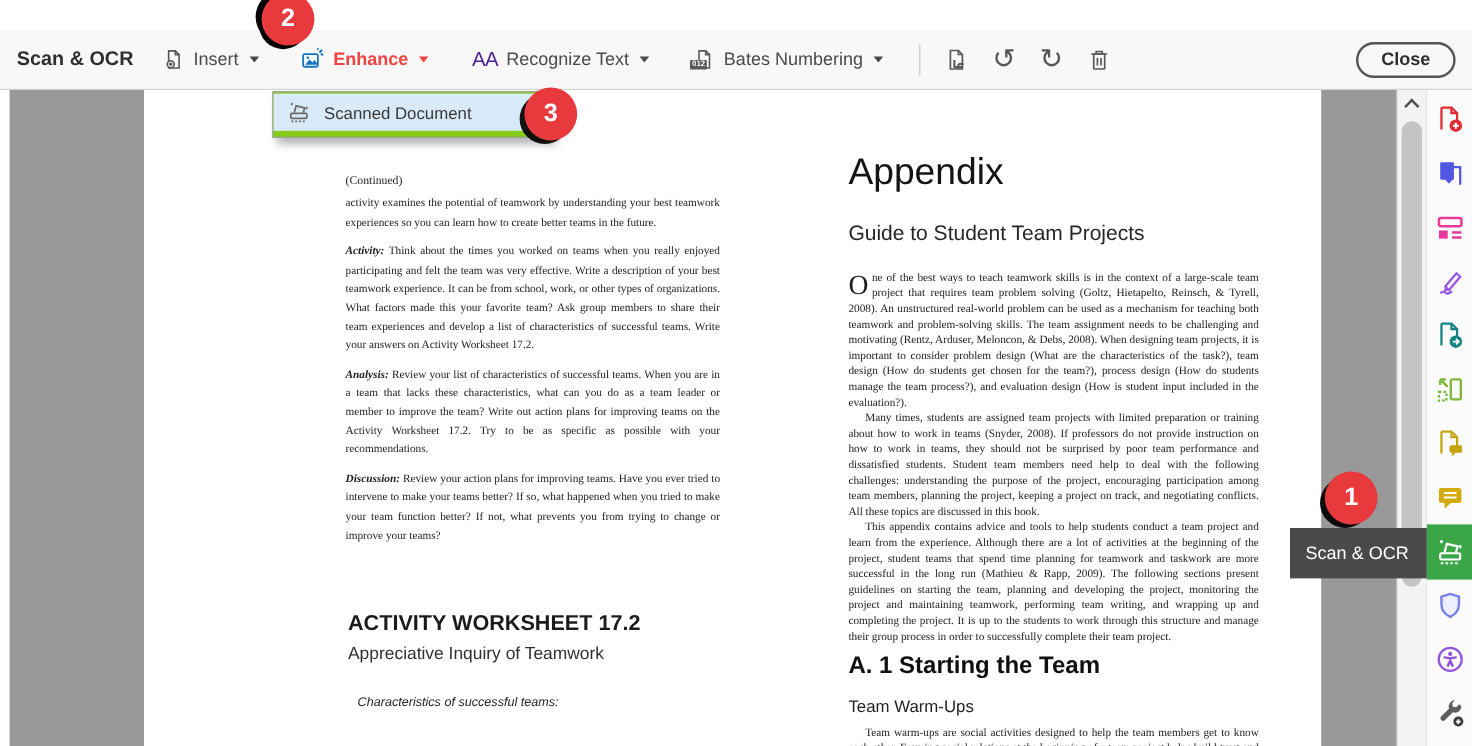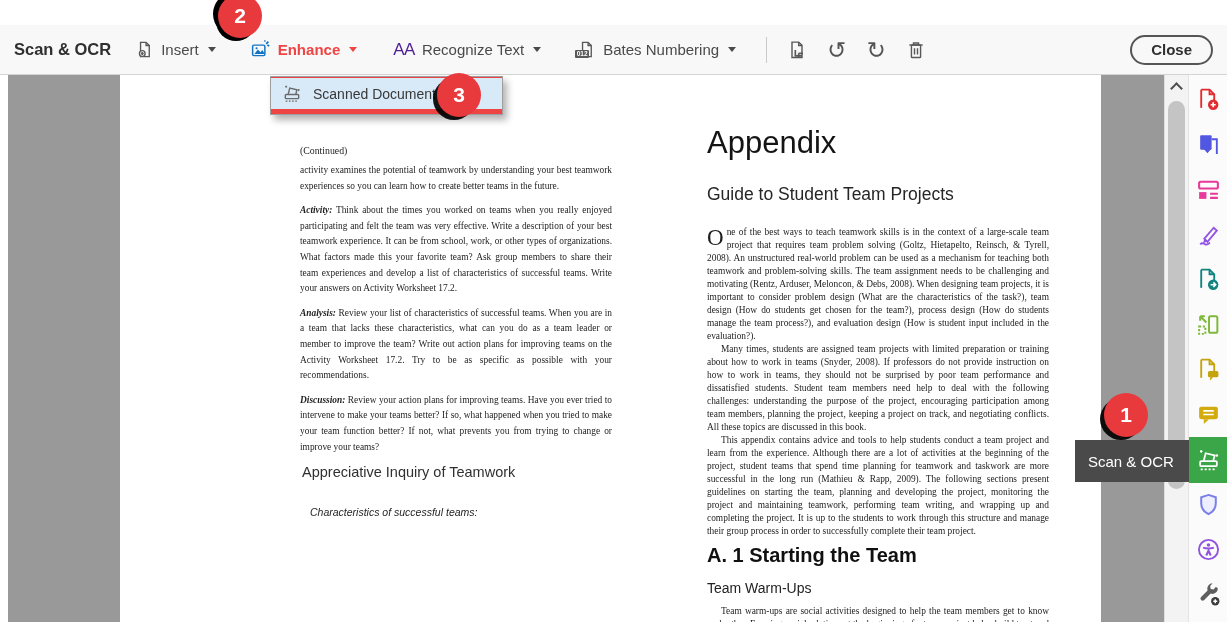--- a/index.html
+++ b/index.html
@@ -22,42 +22,42 @@
   .icon-btn { margin-left:20px; color:#585858; display:flex; align-items:center; }
   .aa-glyph { font-size:17px; font-weight:500; color:#4c1d95; letter-spacing:-0.5px; }
   .bates-ico { position:relative; }
   .bates-chip { position:absolute; left:-2px; bottom:1px; background:#595959; color:#fff;
     font-size:6.5px; font-weight:700; padding:0 1.5px; border-radius:1px; line-height:8px; }
   .close-btn { margin-left:auto; margin-right:14px; height:30px; padding:0 19px; border-radius:16px;
     border:2px solid #555; background:#F8F8F8; font-size:15px; font-weight:600; color:#2F2F2F;
     display:flex; align-items:center; font-family:"Liberation Sans",sans-serif; }
 
   
-  .menu { position:absolute; top:76px; left:227px; width:233px; background:#ef4444;
-    border:1px solid #9E9E9E; box-shadow:4px 5px 7px rgba(0,0,0,0.30); z-index:50; padding:1px 0 5px;margin-left:43px; }
+  .menu { position:absolute; top:76px; left:227px; width:233px; background:#84cc16;
+    border:1px solid #9E9E9E; box-shadow:4px 5px 7px rgba(0,0,0,0.30); z-index:50; padding:1px 0 5px; }
   .menu-item { height:31px; display:flex; align-items:center; gap:9px; padding-left:9px;
     font-size:14px; color:#383838; }
   .menu-item.selected { background:#D8E9F8; }
   .menu-item .mi-ico { width:24px; display:flex; justify-content:center; color:#6B6B6B; }
 
   
   .badge { position:absolute; width:44px; height:44px; border-radius:50%; background:#E8393D;
     color:#fff; font-size:21px; font-weight:700; display:flex; align-items:center; justify-content:center;
     z-index:60; box-shadow:-5px 4px 0 -1px rgba(0,0,0,0.92); }
   .badge.b2 { left:218px; top:-6px; box-shadow:-5px -2px 0 0 #000, -4px 5px 0 -2px #000; }
   .badge.b3 { left:437px; top:73px; }
   .badge.b1 { left:1104px; top:393px; }
 
   
   .doc-area { position:absolute; top:75px; left:0; right:0; bottom:0; background:#fff; }
   .canvas { position:absolute; left:8px; right:63px; top:0; bottom:0; background:#999999; }
   .spread { position:absolute; left:112px; width:981px; top:0; bottom:0; background:#fff; }
   .serif { font-family:"Liberation Serif", serif; color:#1d1d1d; }
 
-  .left-col { position:absolute; left:180px; top:70px; width:312px; }
+  .left-col { position:absolute; left:168px; top:70px; width:312px; }
   .continued { font-size:9.8px; margin-bottom:7px; }
   .lp { font-size:9.4px; line-height:15.6px; text-align:justify; margin:0 0 9px; }
   .lead { font-weight:700; font-style:italic; }
   .ws-title { font-family:"Liberation Sans",sans-serif; font-weight:700; font-size:18px;
     color:#1B1B1B; margin:54px 0 0 2px; }
   .ws-sub { font-family:"Liberation Sans",sans-serif; font-size:14.5px; color:#303030; margin:7px 0 0 2px; }
   .ws-f { font-family:"Liberation Sans",sans-serif; font-size:10.5px; color:#242424; margin-left:10px;font-style:italic; }
   .ws-f.f1 { margin-top:26px; }
 
   .right-col { position:absolute; left:587px; top:50px; width:342px; }
@@ -173,20 +173,21 @@
   <div class="doc-area">
     <div class="canvas">
       <div class="spread serif">
 
         <div class="left-col">
           <div class="continued">(Continued)</div>
           <p class="lp">activity examines the potential of teamwork by understanding your best teamwork experiences so you can learn how to create better teams in the future.</p>
           <p class="lp"><span class="lead">Activity:</span> <span>Think about the times you worked on teams when you really enjoyed participating and felt the team was very effective. Write a description of your best teamwork experience. It can be from school, work, or other types of organizations. What factors made this your favorite team? Ask group members to share their team experiences and develop a list of characteristics of successful teams. Write your answers on Activity Worksheet 17.2.</span></p>
           <p class="lp"><span class="lead">Analysis:</span> <span>Review your list of characteristics of successful teams. When you are in a team that lacks these characteristics, what can you do as a team leader or member to improve the team? Write out action plans for improving teams on the Activity Worksheet 17.2. Try to be as specific as possible with your recommendations.</span></p>
           <p class="lp"><span class="lead">Discussion:</span> <span>Review your action plans for improving teams. Have you ever tried to intervene to make your teams better? If so, what happened when you tried to make your team function better? If not, what prevents you from trying to change or improve your teams?</span></p>
+          <div class="ws-title">ACTIVITY WORKSHEET 17.2</div>
           <div class="ws-sub">Appreciative Inquiry of Teamwork</div>
           <div class="ws-f f1">Characteristics of successful teams:</div>
 
         </div>
 
         <div class="right-col">
           <div class="ap-title">Appendix</div>
           <div class="ap-sub">Guide to Student Team Projects</div>
           <div class="rp-body">
             <p class="rp"><span class="dropcap">O</span><span>ne of the best ways to teach teamwork skills is in the context of a large-scale team project that requires team problem solving (Goltz, Hietapelto, Reinsch, &amp; Tyrell, 2008). An unstructured real-world problem can be used as a mechanism for teaching both teamwork and problem-solving skills. The team assignment needs to be challenging and motivating (Rentz, Arduser, Meloncon, &amp; Debs, 2008). When designing team projects, it is important to consider problem design (What are the characteristics of the task?), team design (How do students get chosen for the team?), process design (How do students manage the team process?), and evaluation design (How is student input included in the evaluation?).</span></p>

